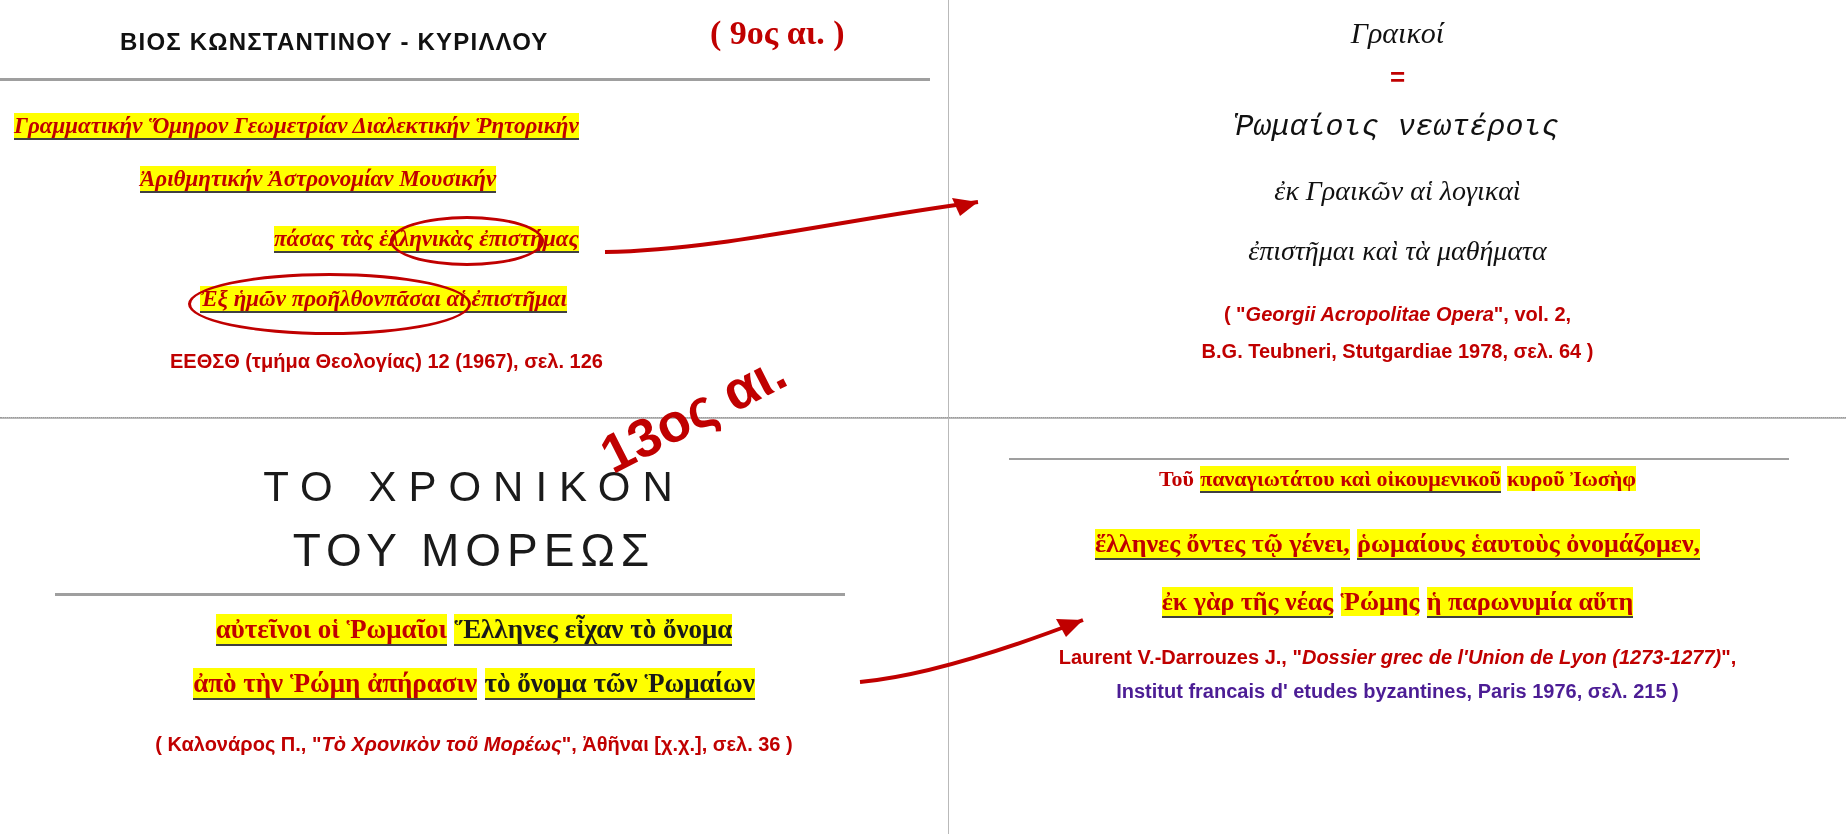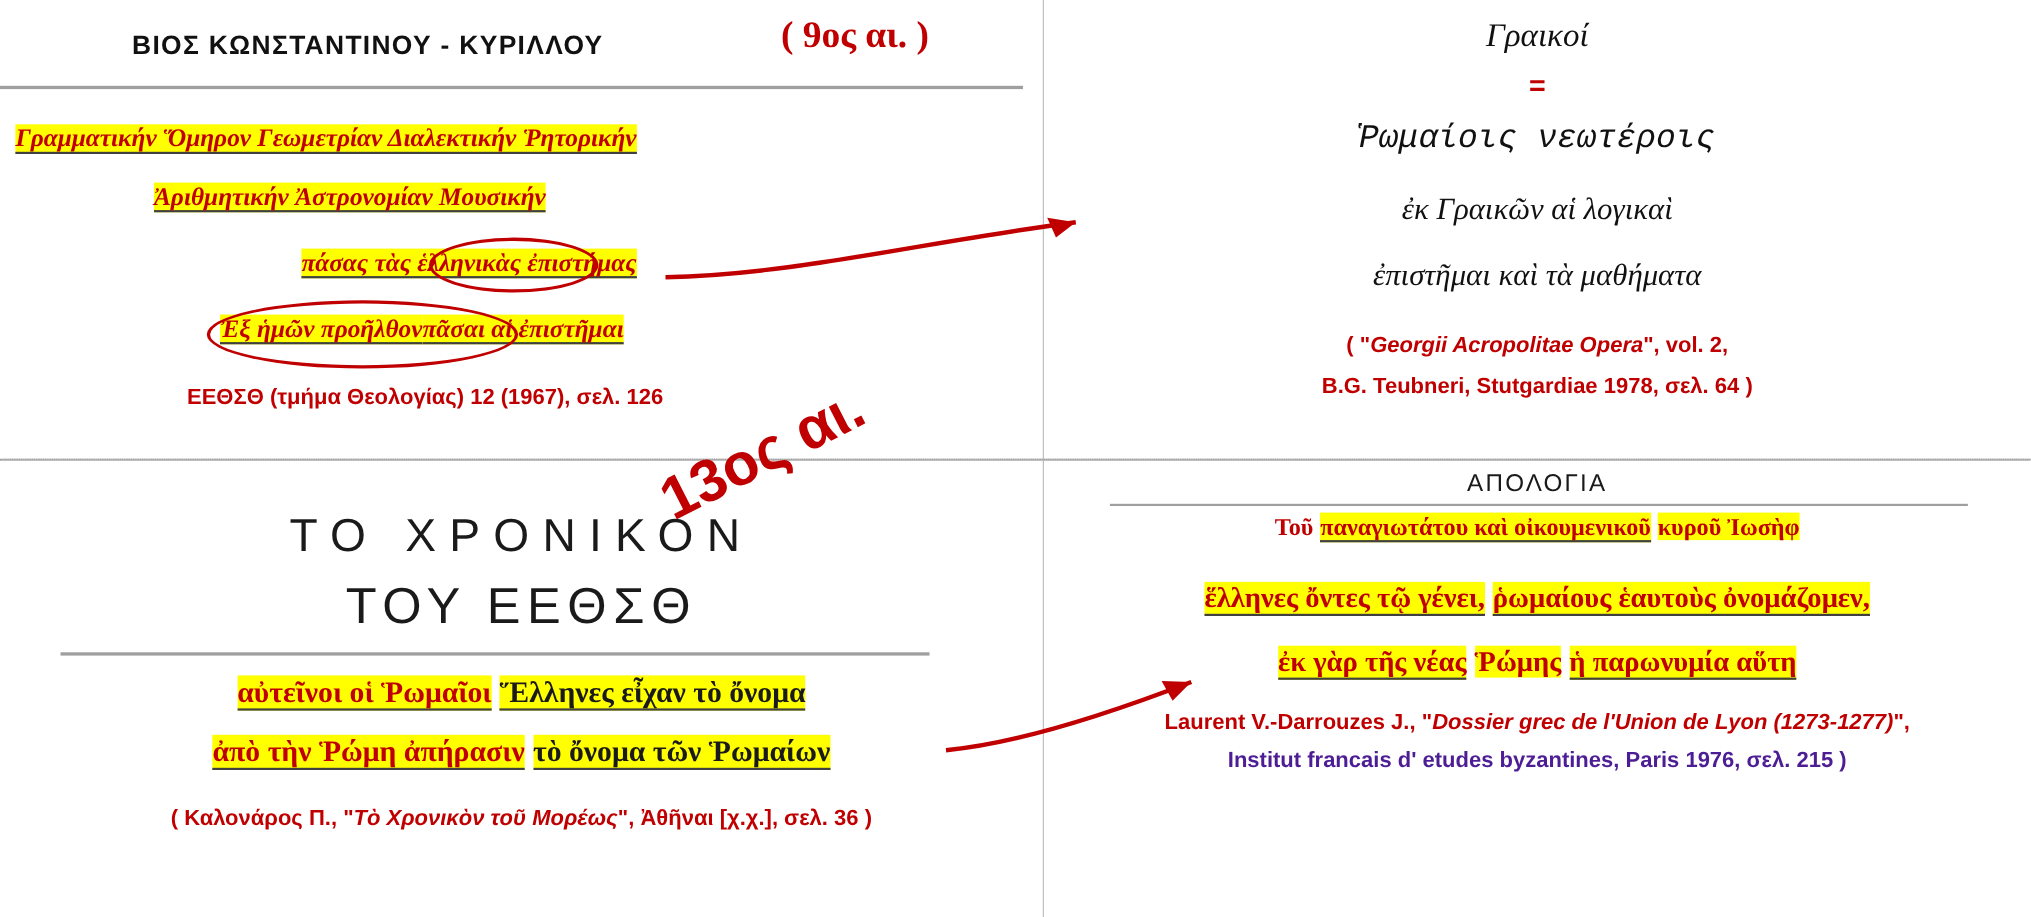--- a/index.html
+++ b/index.html
@@ -395,21 +395,21 @@
     <div id="tr-l4">ἐπιστῆμαι καὶ τὰ μαθήματα</div>
 
     <div id="tr-cite1">
       <span>( "</span><span class="it">Georgii Acropolitae Opera</span><span>", vol. 2,</span>
     </div>
     <div id="tr-cite2">B.G. Teubneri, Stutgardiae 1978, σελ. 64 )</div>
   </div>
 
   <div class="quad" id="quad-bl">
     <div id="bl-title1">ΤΟ  ΧΡΟΝΙΚΟΝ</div>
-    <div id="bl-title2">ΤΟΥ  ΕΕΘΣΘ</div>
+    <div id="bl-title2">ΤΟΥ  ΜΟΡΕΩΣ</div>
     <div id="bl-rule"></div>
 
     <div id="bl-row1">
       <span class="grk-n hl ul-red">αὐτεῖνοι οἱ Ῥωμαῖοι</span>
       <span class="blk hl ul-red">Ἕλληνες εἶχαν  τὸ  ὄνομα</span>
     </div>
 
     <div id="bl-row2">
       <span class="grk-n hl ul-red">ἀπὸ τὴν Ῥώμη ἀπήρασιν</span>
       <span class="blk hl ul-red">τὸ ὄνομα τῶν Ῥωμαίων</span>
@@ -421,21 +421,20 @@
   </div>
 
   <div id="century-13">13ος αι.</div>
 
   <svg class="arrow-svg" style="left:855px; top:610px; width:240px; height:80px;" viewBox="0 0 240 80">
     <path d="M5 72 C 70 66, 150 40, 228 10" stroke="#c00000" stroke-width="4" fill="none"></path>
     <polygon points="228,10 201,9 211,27" fill="#c00000"></polygon>
   </svg>
 
   <div class="quad" id="quad-br">
-    <div id="br-title">ΑΠΟΛΟΓΙΑ</div>
     <div id="br-rule"></div>
 
     <div id="br-row0">
       <span class="grk-n">Τοῦ</span>
       <span class="grk-n hl ul-red">παναγιωτάτου καὶ οἰκουμενικοῦ</span>
       <span class="grk-n hl">κυροῦ Ἰωσὴφ</span>
     </div>
 
     <div id="br-row1">
       <span class="grk-n hl ul-red">ἕλληνες  ὄντες  τῷ  γένει,</span>

